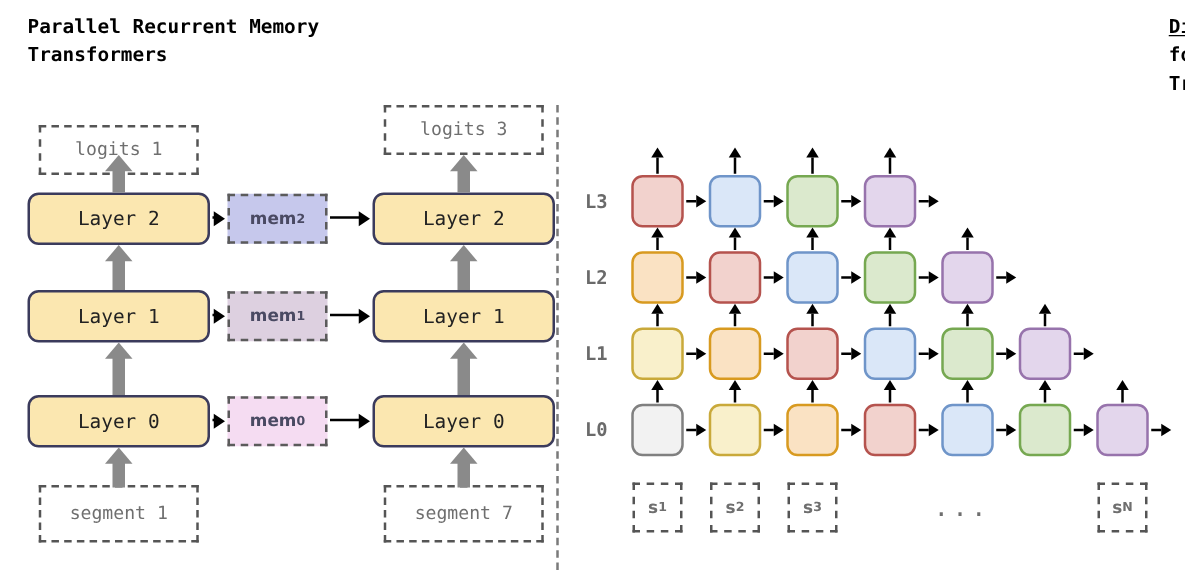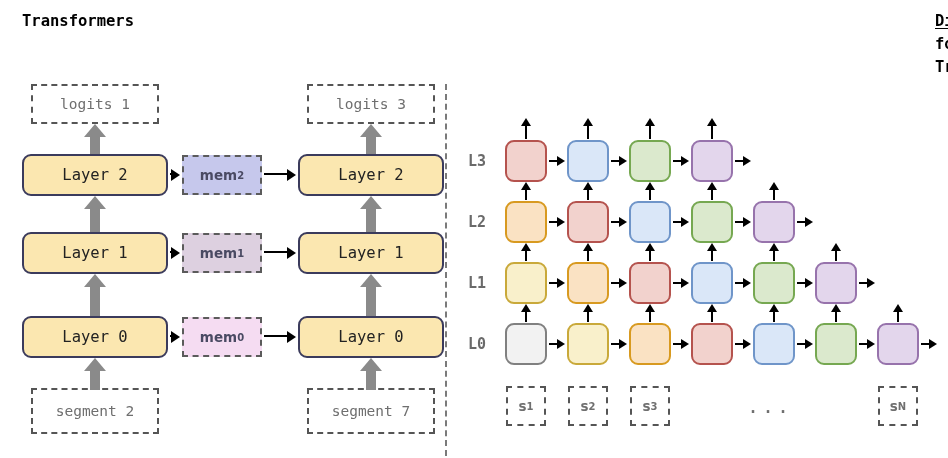--- a/index.html
+++ b/index.html
@@ -76,38 +76,38 @@
   .ar-v{position:absolute;width:11px;}
   .ar-v .sh{position:absolute;left:4px;bottom:0;width:2.2px;background:#000;}
   .ar-v .hd{position:absolute;top:0;left:0;width:0;height:0;
      border-left:5.5px solid transparent;border-right:5.5px solid transparent;
      border-bottom:8px solid #000;}
 </style>
 </head>
 <body>
 
 <div class="panel" id="left-panel">
-  <div class="title" id="left-title"><div>Transformers</div></div>
+  <div class="title" id="left-title"><div>Parallel Recurrent Memory</div><div>Transformers</div></div>
 </div>
 
 <div class="panel" id="right-panel">
   <div class="title" id="right-title"><div><span class="u">Diagonal Batching</span></div><div>for Parallel Recurrent Memory</div><div>Transformers</div></div>
 </div>
 
 <div id="panel-divider"></div>
 
 <div id="left-stage">
-    <div class="io-box" style="left: 31px; top: 84px; width: 128px; height: 40px;">
+    <div class="io-box" style="left: 31px; top: 100px; width: 128px; height: 40px;">
       <span>logits 1</span>
     </div>
     <div class="io-box" style="left: 307px; top: 84px; width: 128px; height: 40px;">
       <span>logits 3</span>
     </div>
     <div class="io-box" style="left: 31px; top: 388px; width: 128px; height: 46px;">
-      <span>segment 2</span>
+      <span>segment 1</span>
     </div>
     <div class="io-box" style="left: 307px; top: 388px; width: 128px; height: 46px;">
       <span>segment 7</span>
     </div>
     <div class="layer-box" style="left: 22px; top: 154px; background: rgb(251, 231, 176); border-color: rgb(59, 59, 92);">
       <span>Layer 2</span>
     </div>
     <div class="layer-box" style="left: 298px; top: 154px; background: rgb(251, 231, 176); border-color: rgb(59, 59, 92);">
       <span>Layer 2</span>
     </div>

